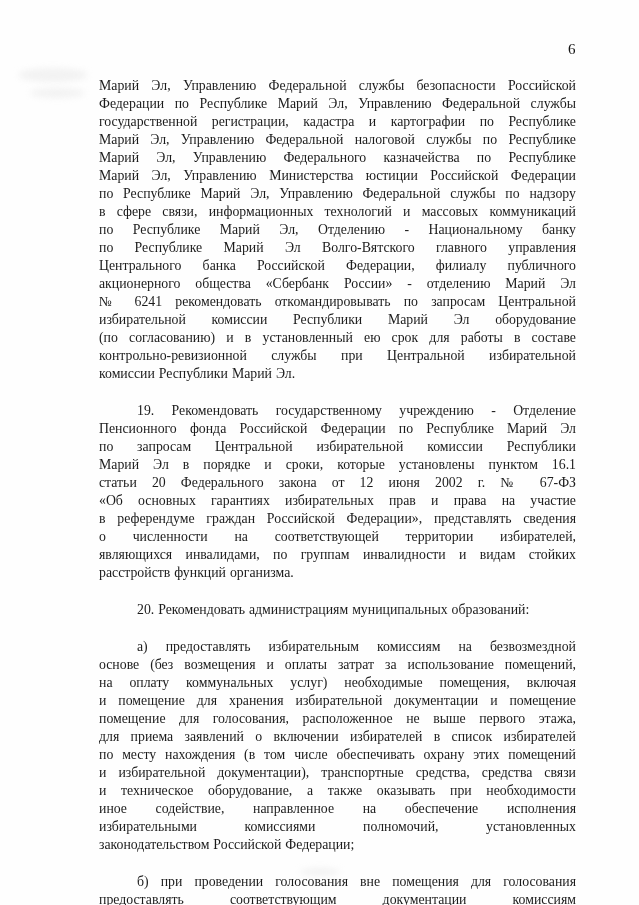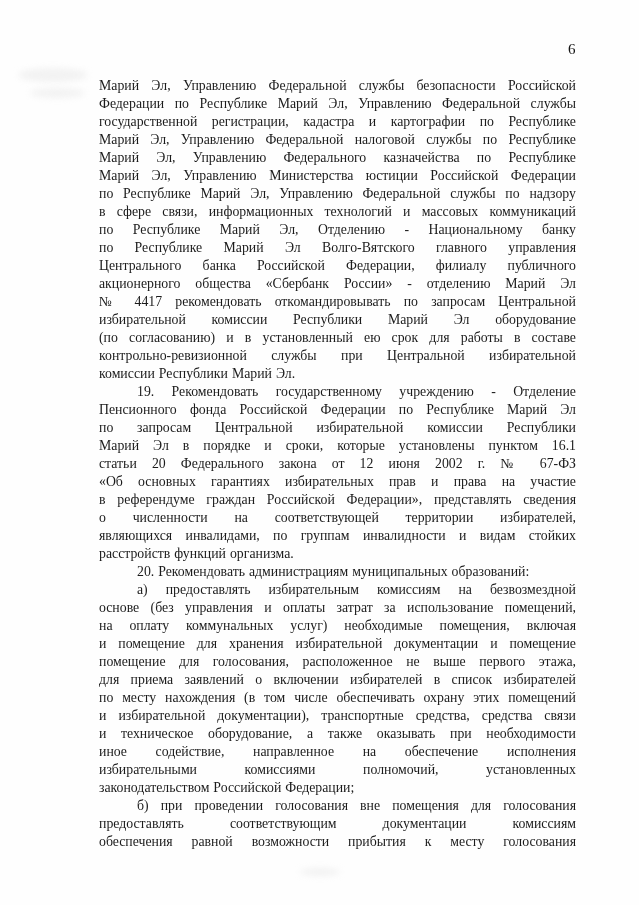--- a/index.html
+++ b/index.html
@@ -44,20 +44,21 @@
     overflow: visible;
     text-align: justify;
     text-align-last: left;
     word-spacing: 0.5px;
   }
   .line.stretch {
     text-align-last: justify;
   }
   .line.indent {
     text-indent: 38px;
+    margin-top: 19px;
   }
   
   .scan-noise {
     position: absolute;
     background: #e9e9e9;
     border-radius: 50%;
     filter: blur(3px);
     opacity: 0.55;
   }
   .noise-1 { left: 18px;  top: 68px;  width: 70px; height: 14px; }
@@ -81,21 +82,21 @@
         <div class="line stretch">государственной регистрации, кадастра и картографии по Республике</div>
         <div class="line stretch">Марий Эл, Управлению Федеральной налоговой службы по Республике</div>
         <div class="line stretch">Марий Эл, Управлению Федерального казначейства по Республике</div>
         <div class="line stretch">Марий Эл, Управлению Министерства юстиции Российской Федерации</div>
         <div class="line stretch">по Республике Марий Эл, Управлению Федеральной службы по надзору</div>
         <div class="line stretch">в сфере связи, информационных технологий и массовых коммуникаций</div>
         <div class="line stretch">по Республике Марий Эл, Отделению - Национальному банку</div>
         <div class="line stretch">по Республике Марий Эл Волго-Вятского главного управления</div>
         <div class="line stretch">Центрального банка Российской Федерации, филиалу публичного</div>
         <div class="line stretch">акционерного общества «Сбербанк России» - отделению Марий Эл</div>
-        <div class="line stretch">№ 4417 рекомендовать откомандировывать по запросам Центральной</div>
+        <div class="line stretch">№ 6241 рекомендовать откомандировывать по запросам Центральной</div>
         <div class="line stretch">избирательной комиссии Республики Марий Эл оборудование</div>
         <div class="line stretch">(по согласованию) и в установленный ею срок для работы в составе</div>
         <div class="line stretch">контрольно-ревизионной службы при Центральной избирательной</div>
         <div class="line">комиссии Республики Марий Эл.</div>
       </div>
       <div class="paragraph">
         <div class="line indent stretch">19. Рекомендовать государственному учреждению - Отделение</div>
         <div class="line stretch">Пенсионного фонда Российской Федерации по Республике Марий Эл</div>
         <div class="line stretch">по запросам Центральной избирательной комиссии Республики</div>
         <div class="line stretch">Марий Эл в порядке и сроки, которые установлены пунктом 16.1</div>
@@ -104,21 +105,21 @@
         <div class="line stretch">в референдуме граждан Российской Федерации», представлять сведения</div>
         <div class="line stretch">о численности на соответствующей территории избирателей,</div>
         <div class="line stretch">являющихся инвалидами, по группам инвалидности и видам стойких</div>
         <div class="line">расстройств функций организма.</div>
       </div>
       <div class="paragraph">
         <div class="line indent">20. Рекомендовать администрациям муниципальных образований:</div>
       </div>
       <div class="paragraph">
         <div class="line indent stretch">а) предоставлять избирательным комиссиям на безвозмездной</div>
-        <div class="line stretch">основе (без управления и оплаты затрат за использование помещений,</div>
+        <div class="line stretch">основе (без возмещения и оплаты затрат за использование помещений,</div>
         <div class="line stretch">на оплату коммунальных услуг) необходимые помещения, включая</div>
         <div class="line stretch">и помещение для хранения избирательной документации и помещение</div>
         <div class="line stretch">помещение для голосования, расположенное не выше первого этажа,</div>
         <div class="line stretch">для приема заявлений о включении избирателей в список избирателей</div>
         <div class="line stretch">по месту нахождения (в том числе обеспечивать охрану этих помещений</div>
         <div class="line stretch">и избирательной документации), транспортные средства, средства связи</div>
         <div class="line stretch">и техническое оборудование, а также оказывать при необходимости</div>
         <div class="line stretch">иное содействие, направленное на обеспечение исполнения</div>
         <div class="line stretch">избирательными комиссиями полномочий, установленных</div>
         <div class="line">законодательством Российской Федерации;</div>

